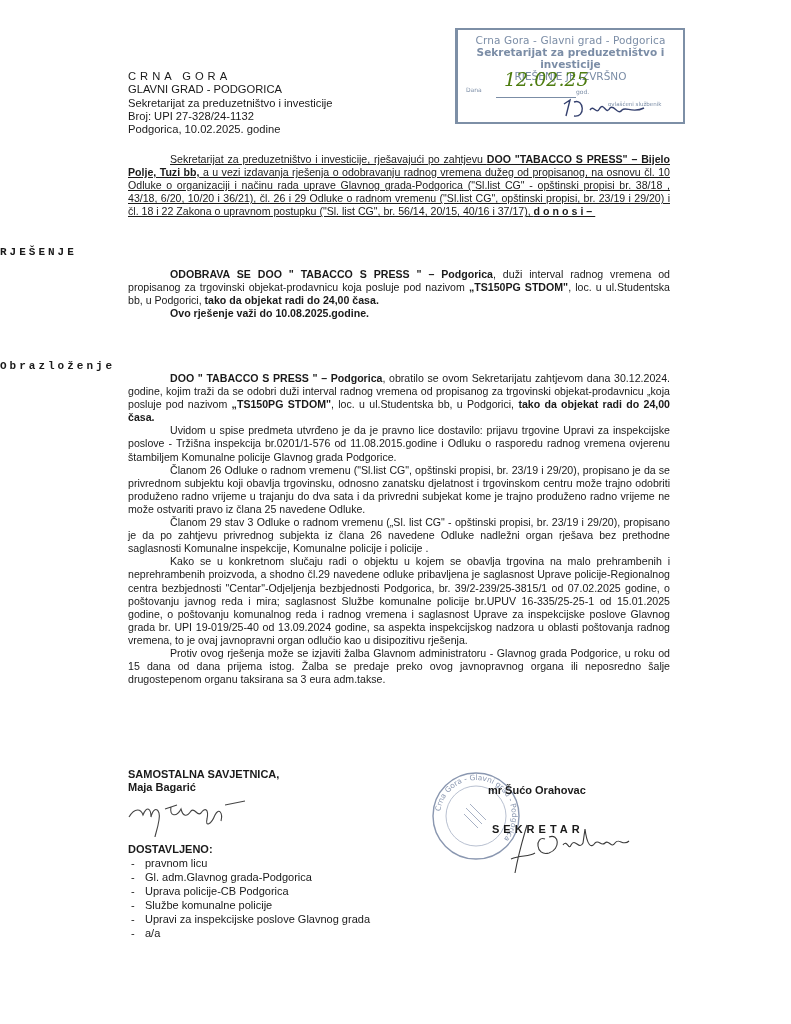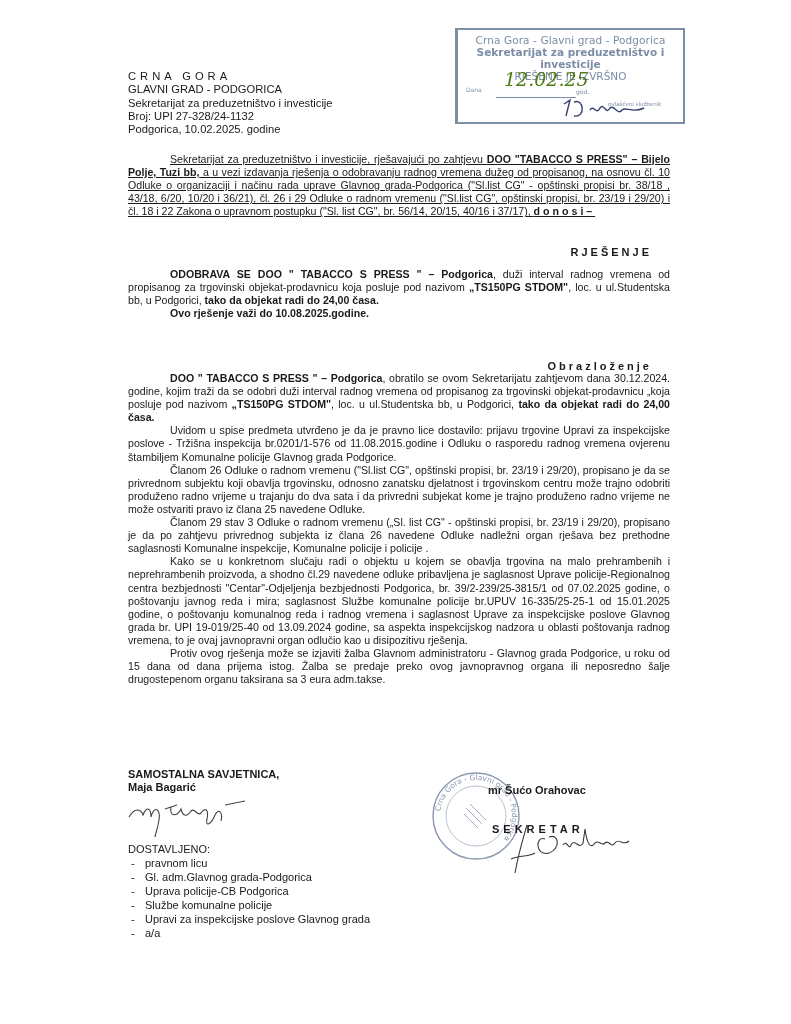--- a/index.html
+++ b/index.html
@@ -26,27 +26,27 @@
   
   .hdr { position: absolute; left: 128px; top: 70px; font-size: 11.2px; line-height: 13.3px; }
   .hdr .crna { letter-spacing: 4px; }
 
   .body-text { position: absolute; left: 128px; width: 542px; font-size: 10.6px; line-height: 13.1px;
                text-align: justify; }
   .body-text p { margin: 0; text-indent: 42px; }
   .b { font-weight: bold; }
   .spaced { letter-spacing: 3px; font-weight: bold; }
 
-  .title { position: absolute; left: 0; width: 652px; text-align: right; font-weight: bold;
-           font-size: 11px; letter-spacing: 3px; }
+  .title { position: absolute; left: 0; width: 652px; text-align: left; font-weight: bold;
+           font-size: 11px; letter-spacing: 3px; font-family: Liberation Mono, monospace; }
 
   .sign-left { position: absolute; left: 128px; top: 768px; font-size: 11px; line-height: 13px; font-weight: bold; }
   .sig-maja { position: absolute; left: 125px; top: 795px; width: 140px; height: 45px; }
   .dost { position: absolute; left: 128px; top: 843px; font-size: 11px; line-height: 13px; }
-  .dost .hd { font-weight: normal; }
+  .dost .hd { font-weight: bold; }
   .dost ul { list-style: none; margin: 0; padding: 0; }
   .dost li { margin: 1px; }
   .dost li::before { content: "-"; display: inline-block; width: 14px; padding-left: 2px; }
 
   .round-stamp { position: absolute; left: 430px; top: 770px; width: 92px; height: 92px; }
   .sec-name { position: absolute; left: 488px; top: 784px; font-size: 11px; font-weight: bold; }
   .sec-title { position: absolute; left: 492px; top: 815px; font-size: 11px; font-weight: bold; letter-spacing: 4px; margin-top: 8px; }
   .sig-sec { position: absolute; left: 505px; top: 815px; width: 150px; height: 60px; }
 </style>
 </head>

